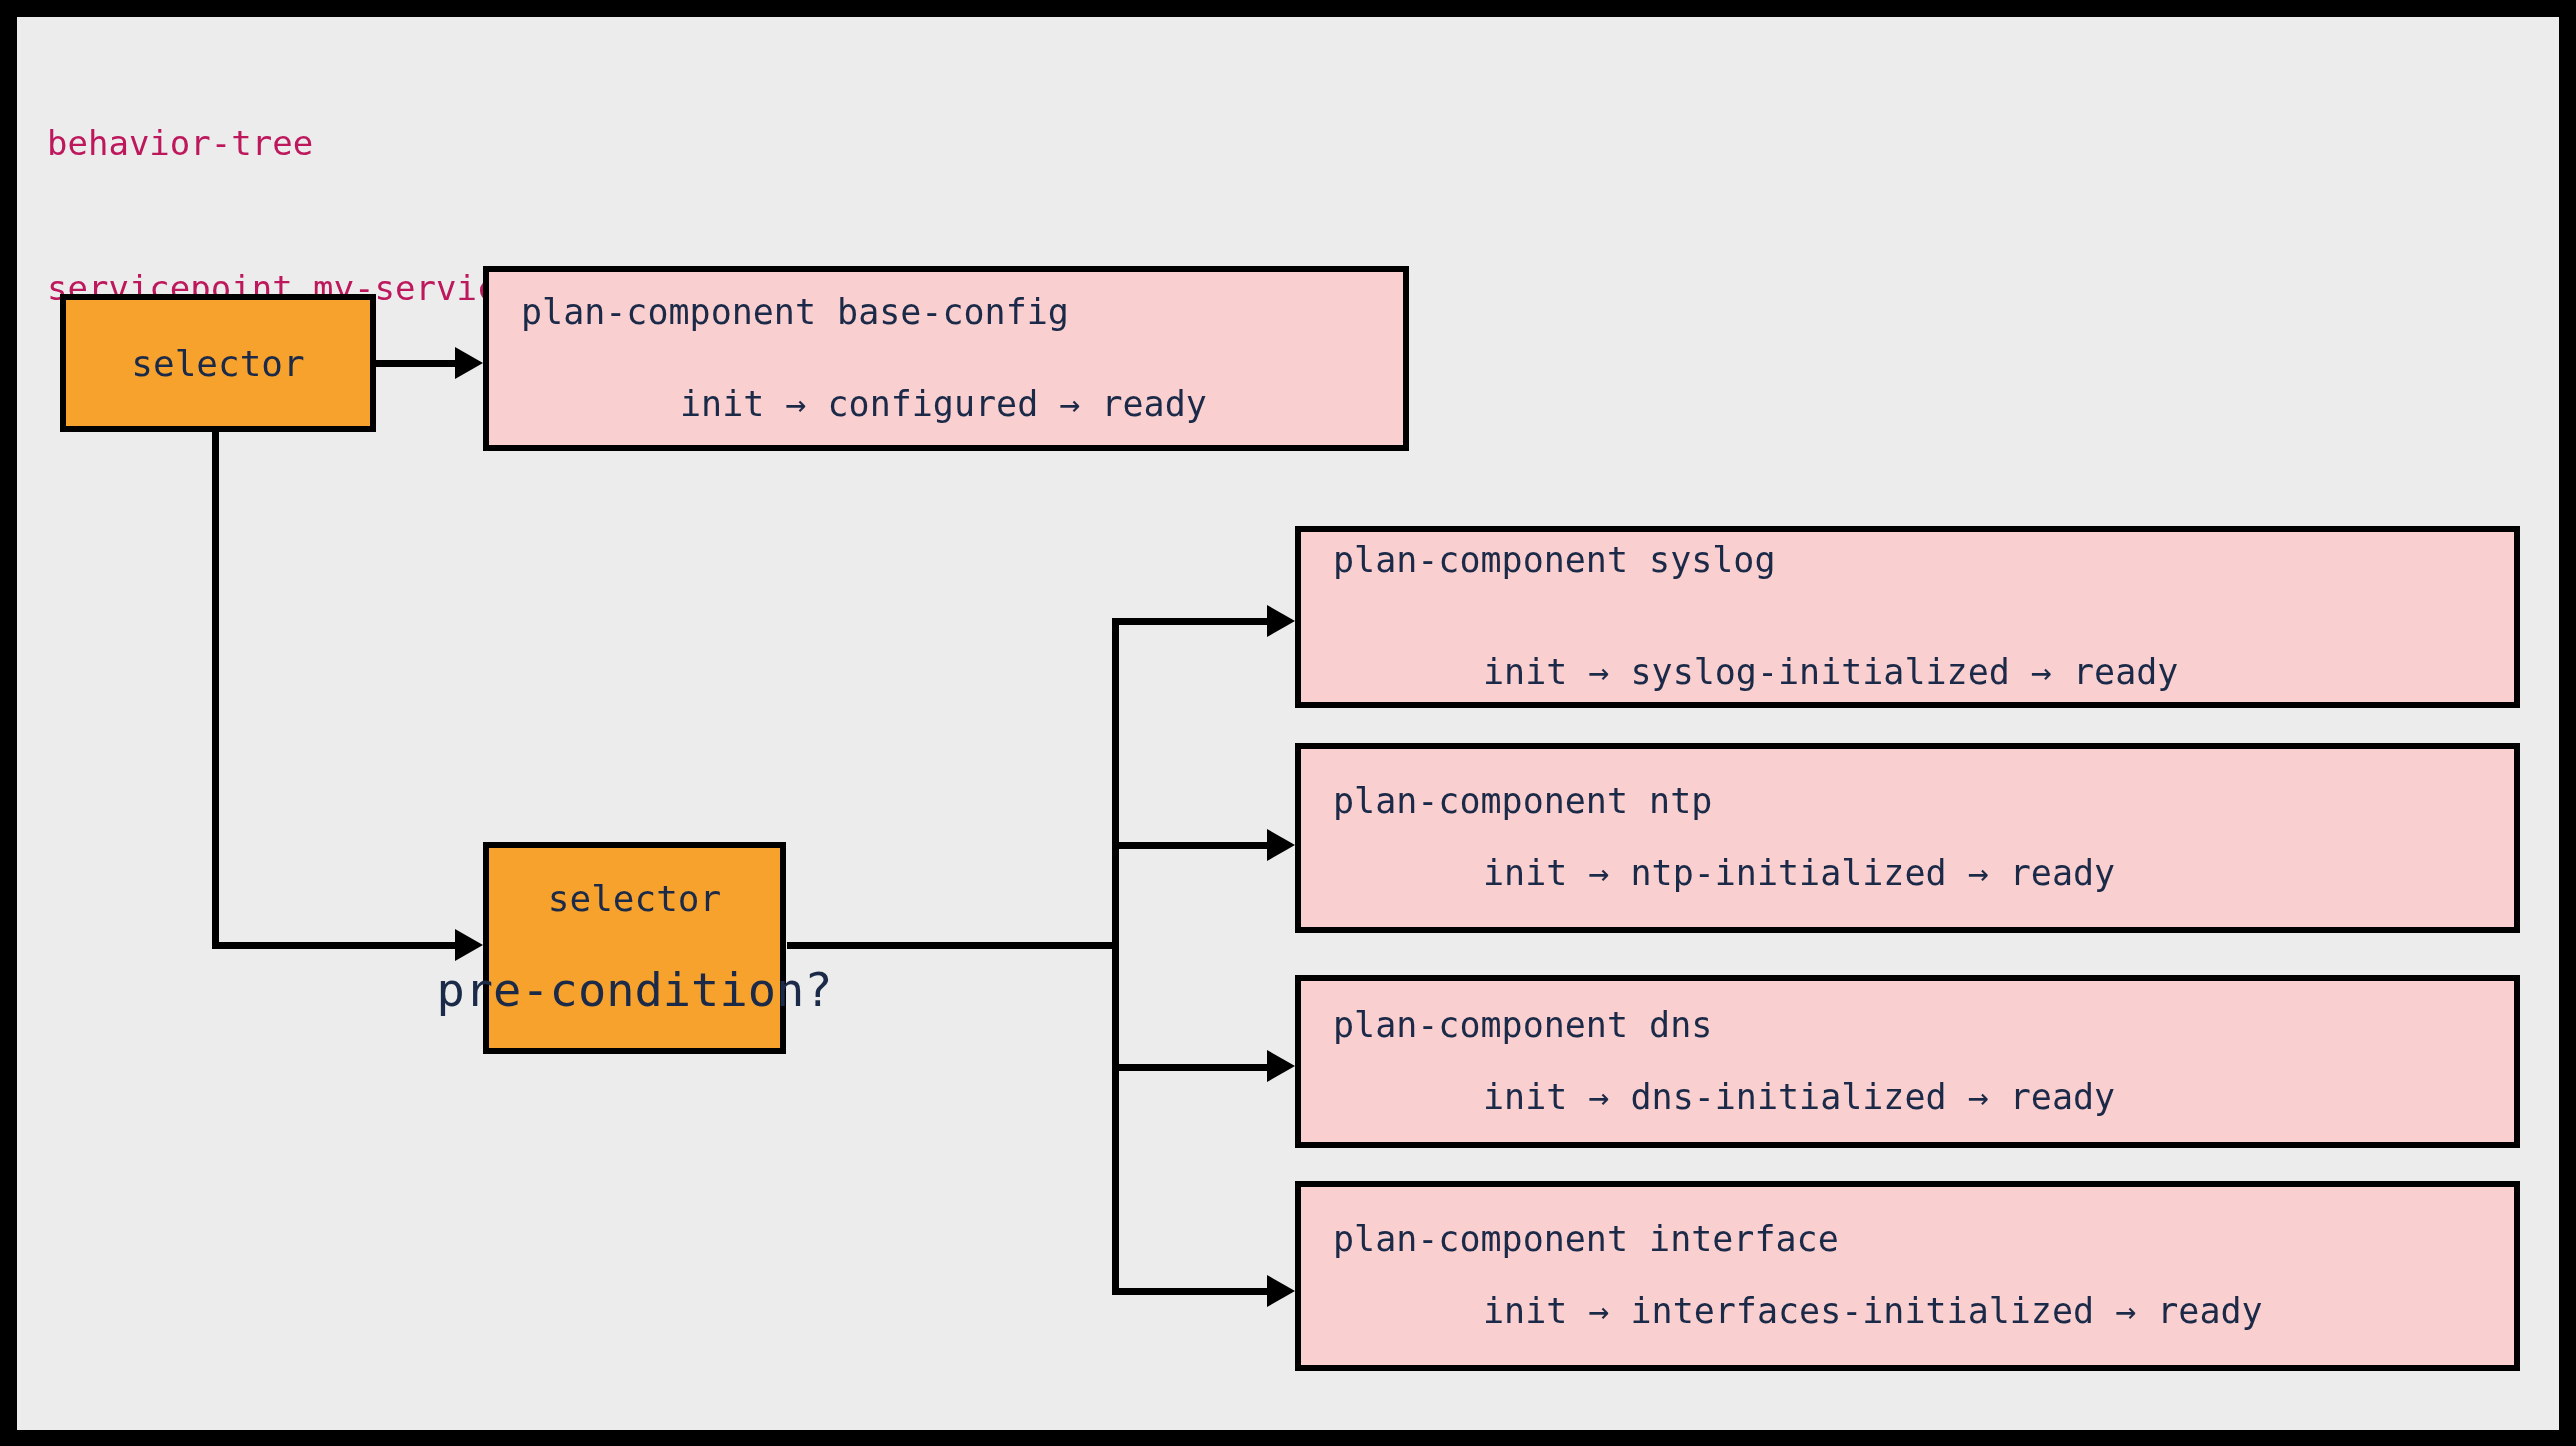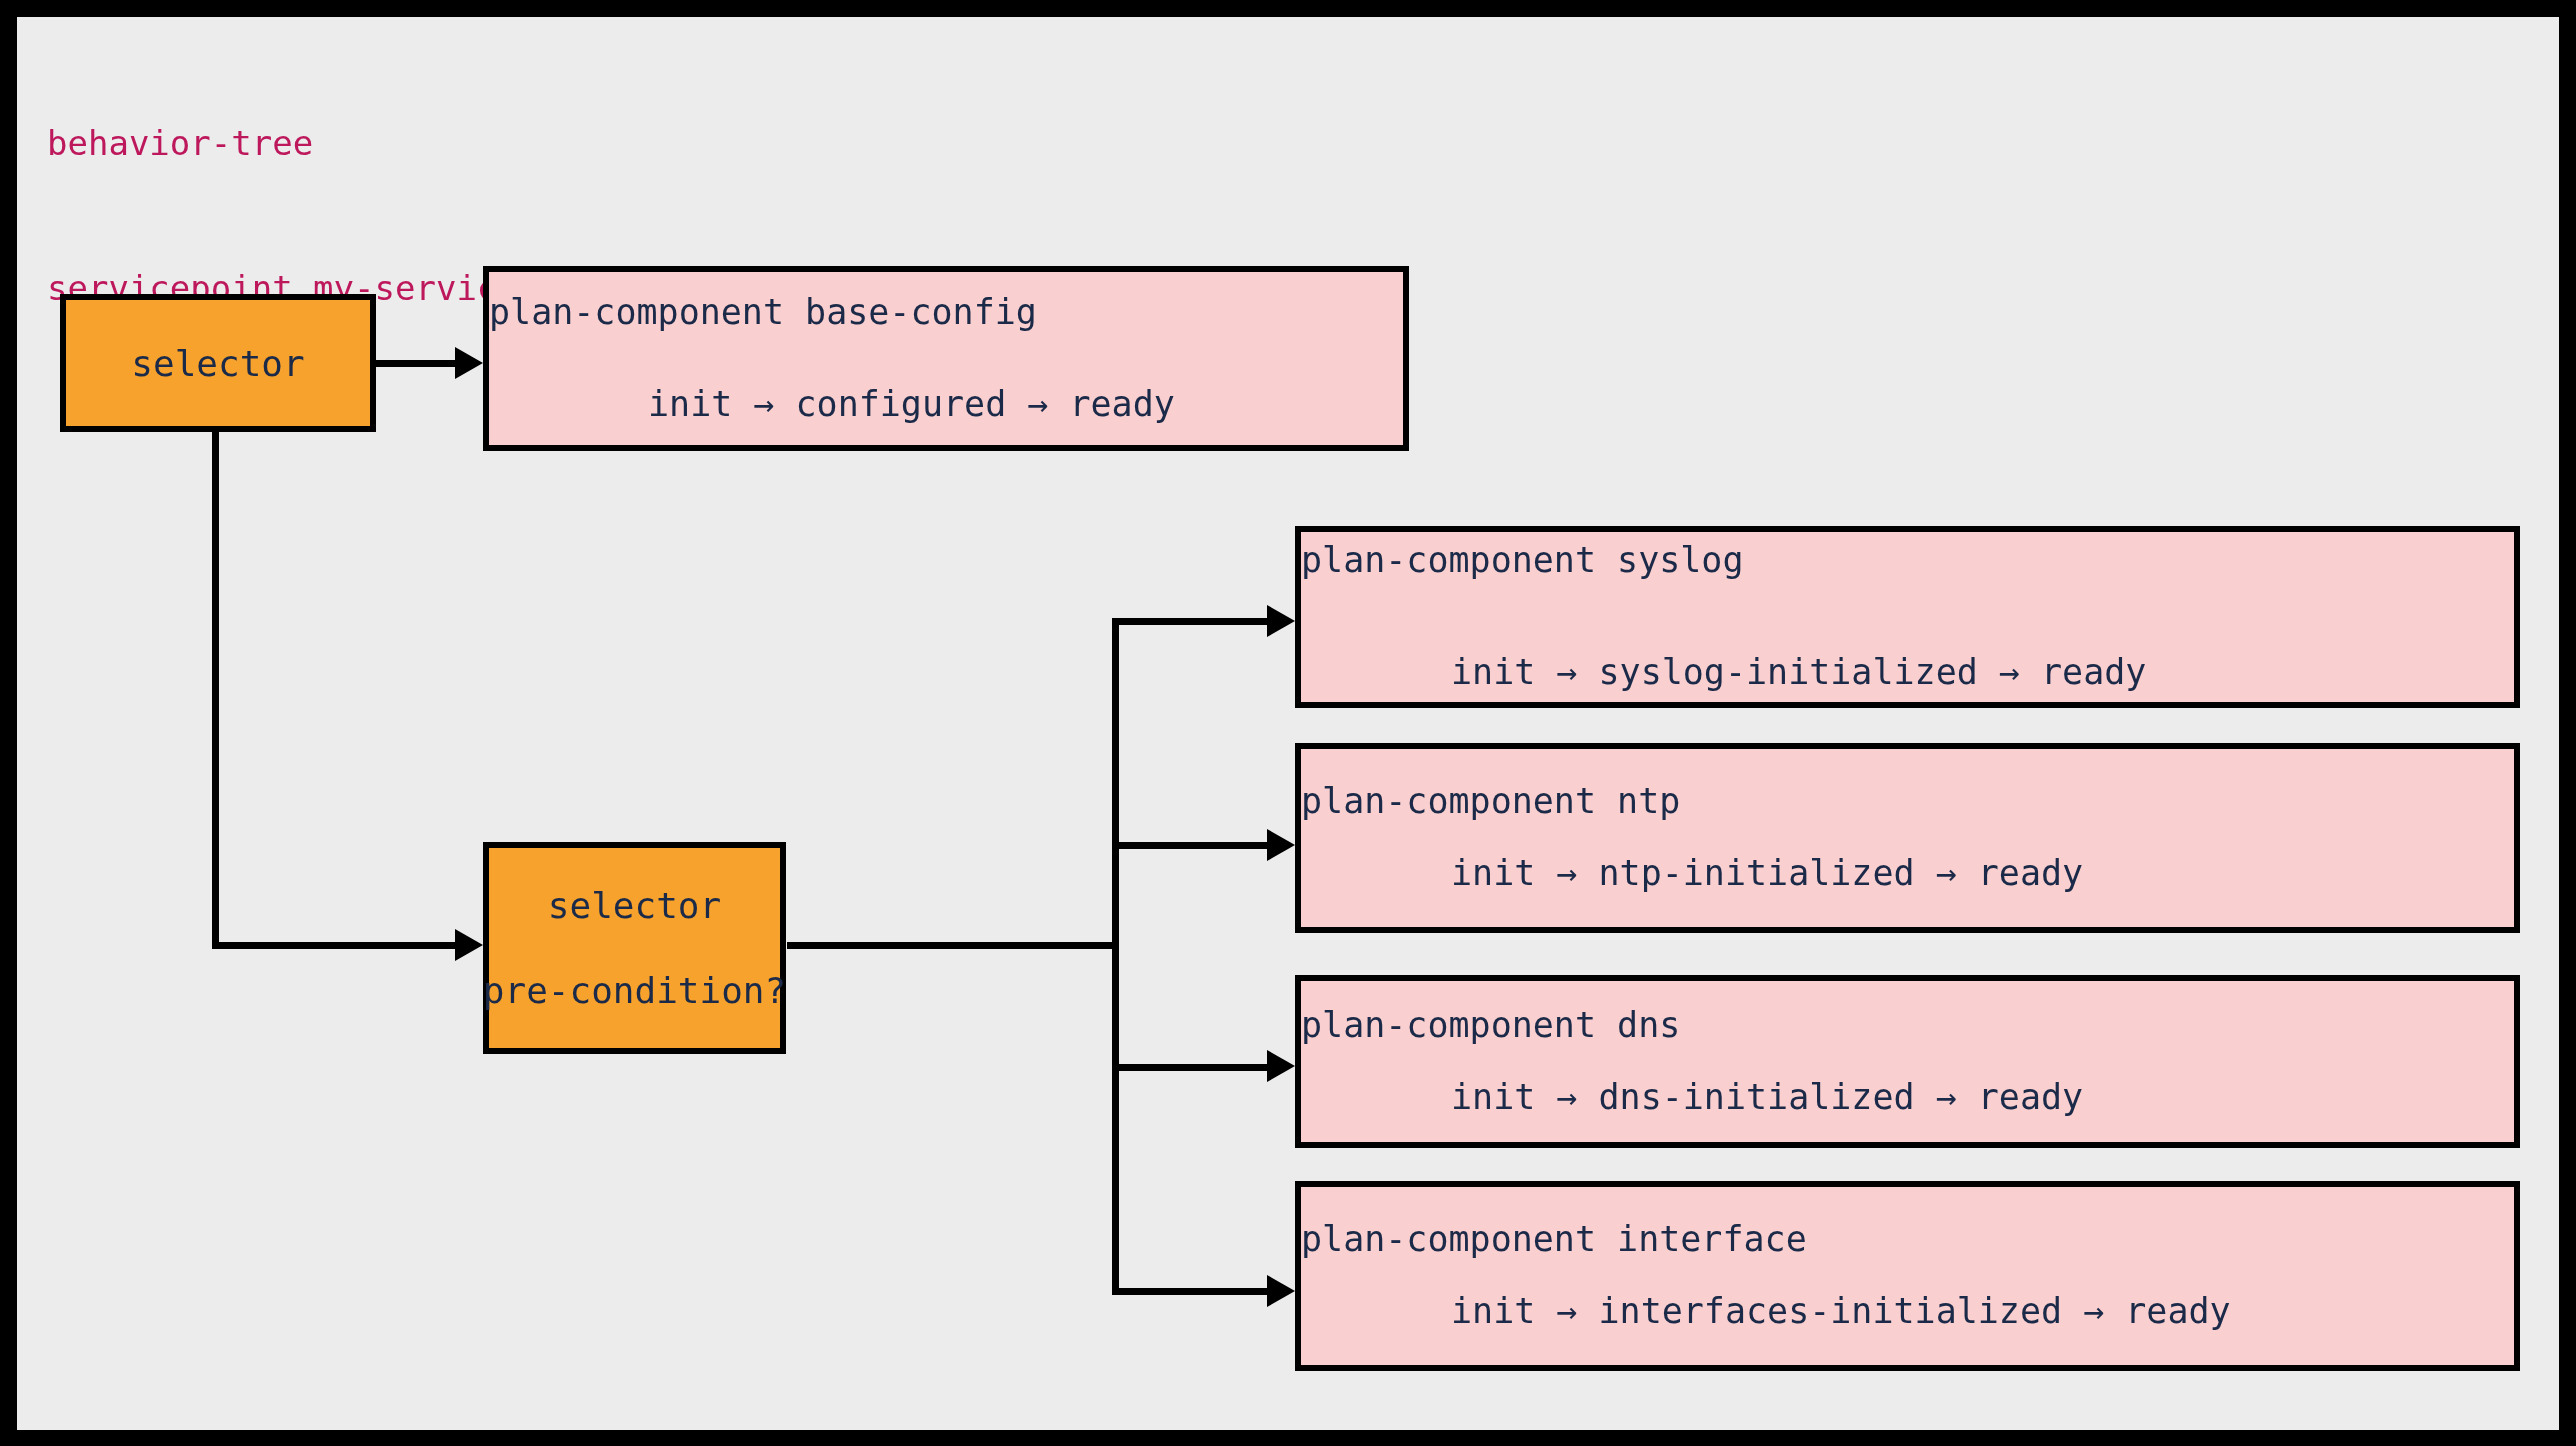--- a/index.html
+++ b/index.html
@@ -50,32 +50,33 @@
   }
   .node.selector {
     background: #f6a22c;
     align-items: center;
     text-align: center;
   }
   .node.plan {
     background: #f9cfcf;
     align-items: flex-start;
     text-align: left;
+    padding-left: 32px;
   }
   .node .title   { display: block; }
   .node .flow    { display: block; }
 
   
   #selector-root { left: 43px;  top: 277px;  width: 316px;  height: 138px; }
   #selector-root .title { font-size: 36px; }
 
   
   #selector-pre  { left: 466px; top: 825px;  width: 303px;  height: 212px; }
   #selector-pre .title { font-size: 36px; margin-bottom: 40px; }
-  #selector-pre .flow  { font-size: 36px; }
+  #selector-pre .flow  { font-size: 47px; }
 
   
   #plan-base      { left: 466px;  top: 249px;  width: 926px;  height: 185px; }
   #plan-syslog    { left: 1278px; top: 509px;  width: 1225px; height: 182px; gap: 40px; }
   #plan-ntp       { left: 1278px; top: 726px;  width: 1225px; height: 190px; }
   #plan-dns       { left: 1278px; top: 958px; width: 1225px; height: 173px; }
   #plan-interface { left: 1278px; top: 1164px; width: 1225px; height: 190px; }
 
   .node.plan .title { margin-bottom: 28.4px; }
   .node.plan .flow  { padding-left: 150px; }

